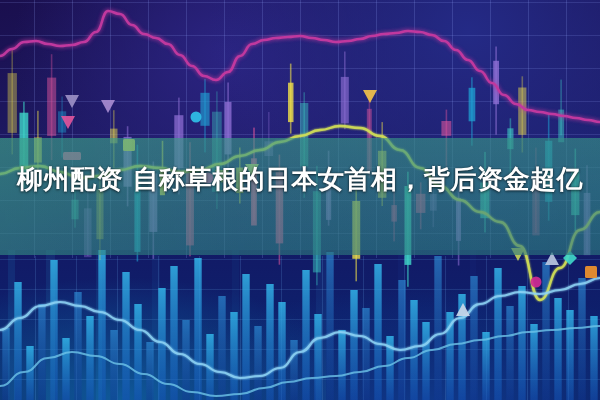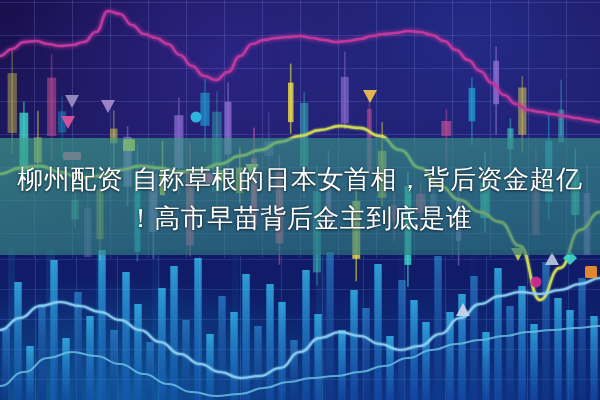--- a/index.html
+++ b/index.html
@@ -61,21 +61,21 @@
       rgba(70,190,150,.16) 0%,
       rgba(60,170,150,.05) 40%,
       rgba(40,120,140,.13) 100%);
   }
   
   .headline{
     position:absolute;left:0;right:0;top:160px;
     text-align:center;
     color:#ffffff;
     font-size:26px;
-    font-weight:400;
+    font-weight:700;
     line-height:39px;
     letter-spacing:.5px;
     text-shadow:0 1px 3px rgba(0,0,0,.55), 0 0 2px rgba(0,0,0,.45);
     white-space:nowrap;
     -webkit-font-smoothing:antialiased;
   }
   .headline .ln{display:block;}
 </style>
 </head>
 <body>
@@ -299,16 +299,15 @@
           <rect x="63" y="152" width="18" height="8" rx="1.5" fill="#e0559c" opacity="0.92"></rect>
         </g>
     </svg>
   </div>
 
   <div class="band"></div>
   <div class="band-sheen"></div>
 
   <div class="headline">
     <span class="ln">柳州配资 自称草根的日本女首相，背后资金超亿</span>
-    <span class="ln">！高市早苗背后金主到底是谁</span>
   </div>
 
 </div>
 
 </body></html>

